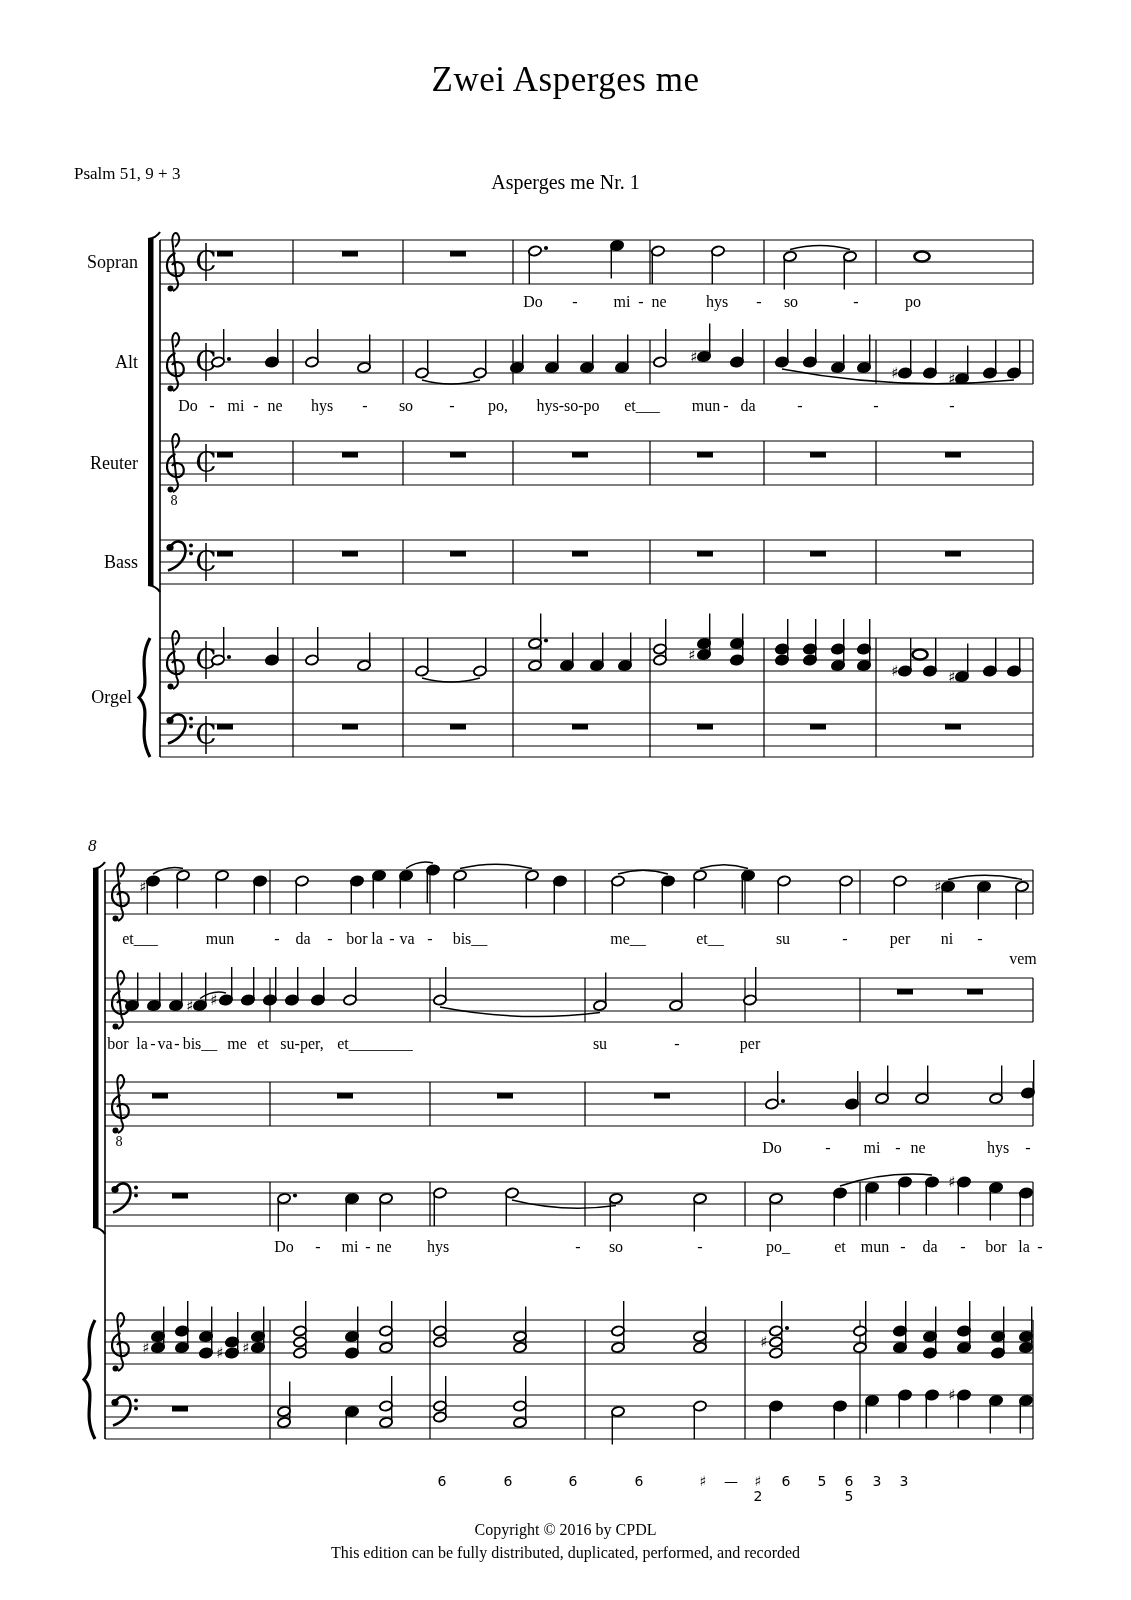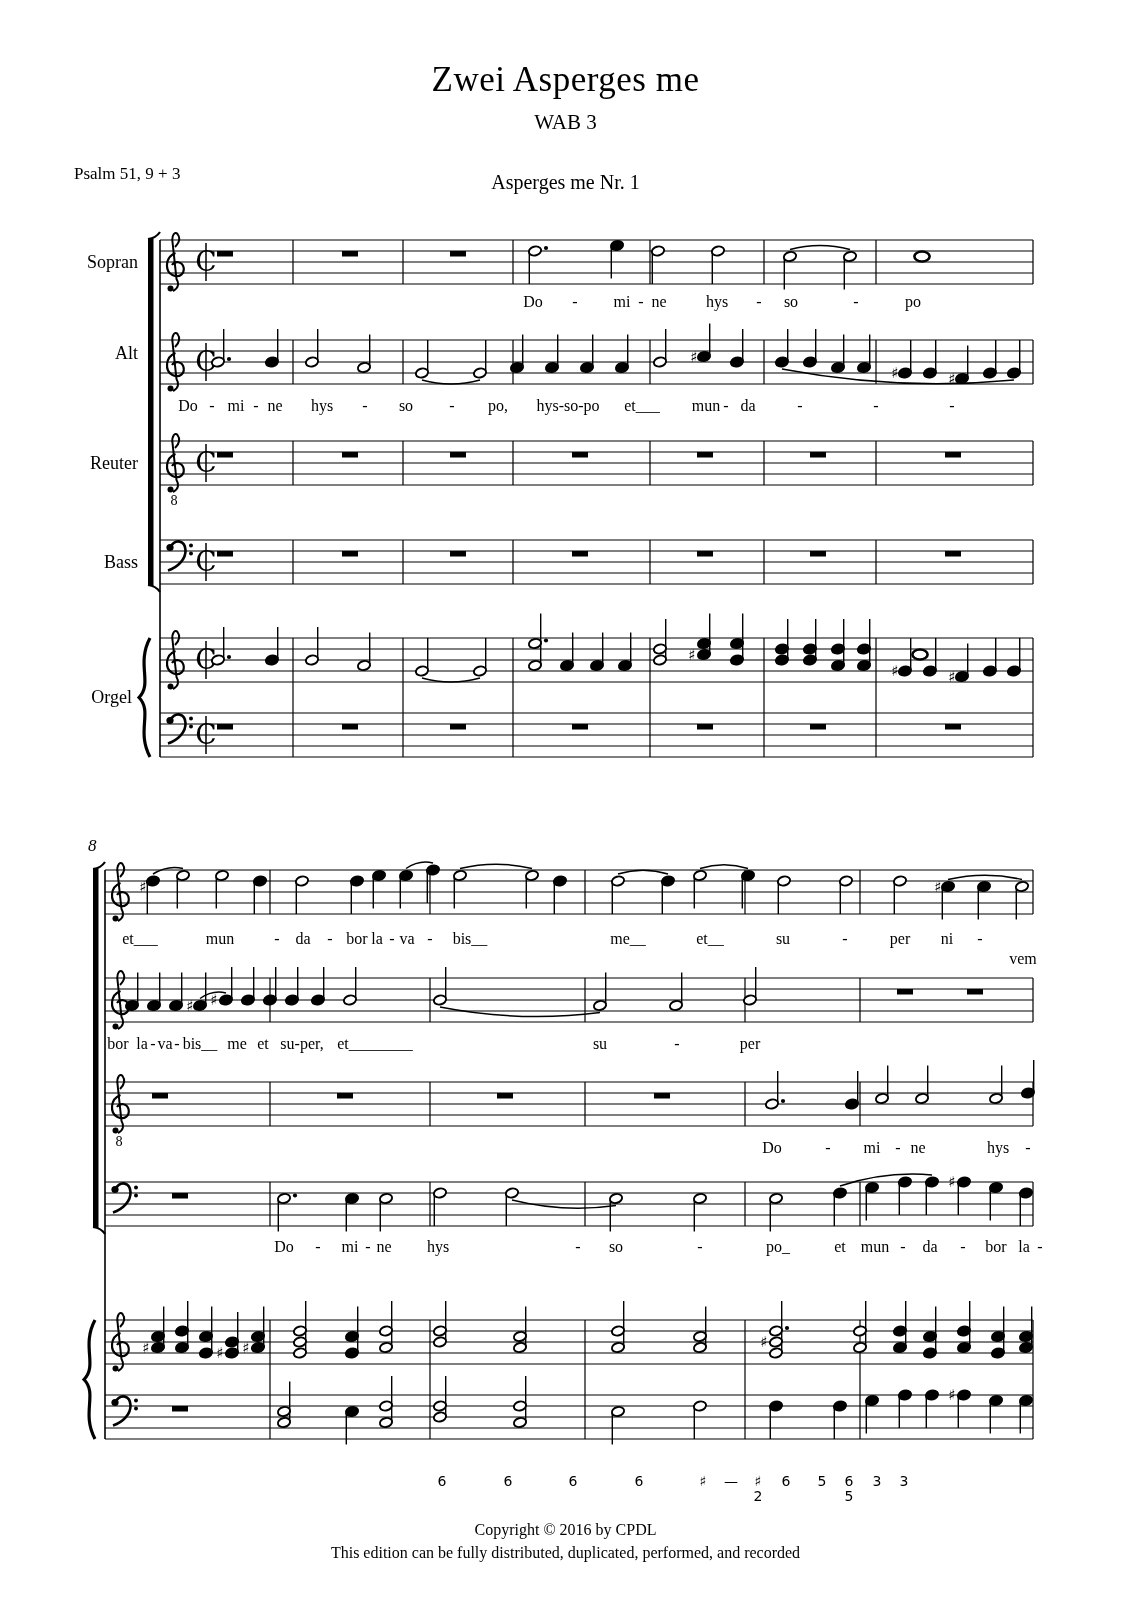--- a/index.html
+++ b/index.html
@@ -597,26 +597,25 @@
       <text x="952" y="1400" font-size="15" text-anchor="middle" font-family="&quot;DejaVu Sans&quot;,sans-serif">♯</text>
       <ellipse cx="964" cy="1395" rx="6.2" ry="4.4" fill="#000" stroke="#000" stroke-width="1.9" transform="rotate(-16 964 1395)"></ellipse>
       <line x1="958.3" y1="1397" x2="958.3" y2="1428" stroke="#000" stroke-width="1.4"></line>
       <ellipse cx="996" cy="1400.5" rx="6.2" ry="4.4" fill="#000" stroke="#000" stroke-width="1.9" transform="rotate(-16 996 1400.5)"></ellipse>
       <line x1="990.3" y1="1402.5" x2="990.3" y2="1433.5" stroke="#000" stroke-width="1.4"></line>
       <ellipse cx="1026" cy="1400.5" rx="6.2" ry="4.4" fill="#000" stroke="#000" stroke-width="1.9" transform="rotate(-16 1026 1400.5)"></ellipse>
       <line x1="1020.3" y1="1402.5" x2="1020.3" y2="1433.5" stroke="#000" stroke-width="1.4"></line>
     </svg>
 
   <div class="t title">Zwei Asperges me</div>
-  <div class="t subtitle">WAB 3</div>
   <div class="t psalm">Psalm 51, 9 + 3</div>
   <div class="t movement">Asperges me Nr. 1</div>
 
   <div class="stafflabel" style="top:251px">Sopran</div>
-  <div class="stafflabel" style="top:342px">Alt</div>
+  <div class="stafflabel" style="top:351px">Alt</div>
   <div class="stafflabel" style="top:452px">Reuter</div>
   <div class="stafflabel" style="top:551px">Bass</div>
   <div class="stafflabel lbl-orgel" style="top:686px">Orgel</div>
 
   <div class="measure-num">8</div>
 
   <div id="gen">
       <span class="lyr" style="left: 533px; top: 293px;">Do</span>
       <span class="lyr" style="left: 575px; top: 293px;">-</span>
       <span class="lyr" style="left: 622px; top: 293px;">mi</span>

